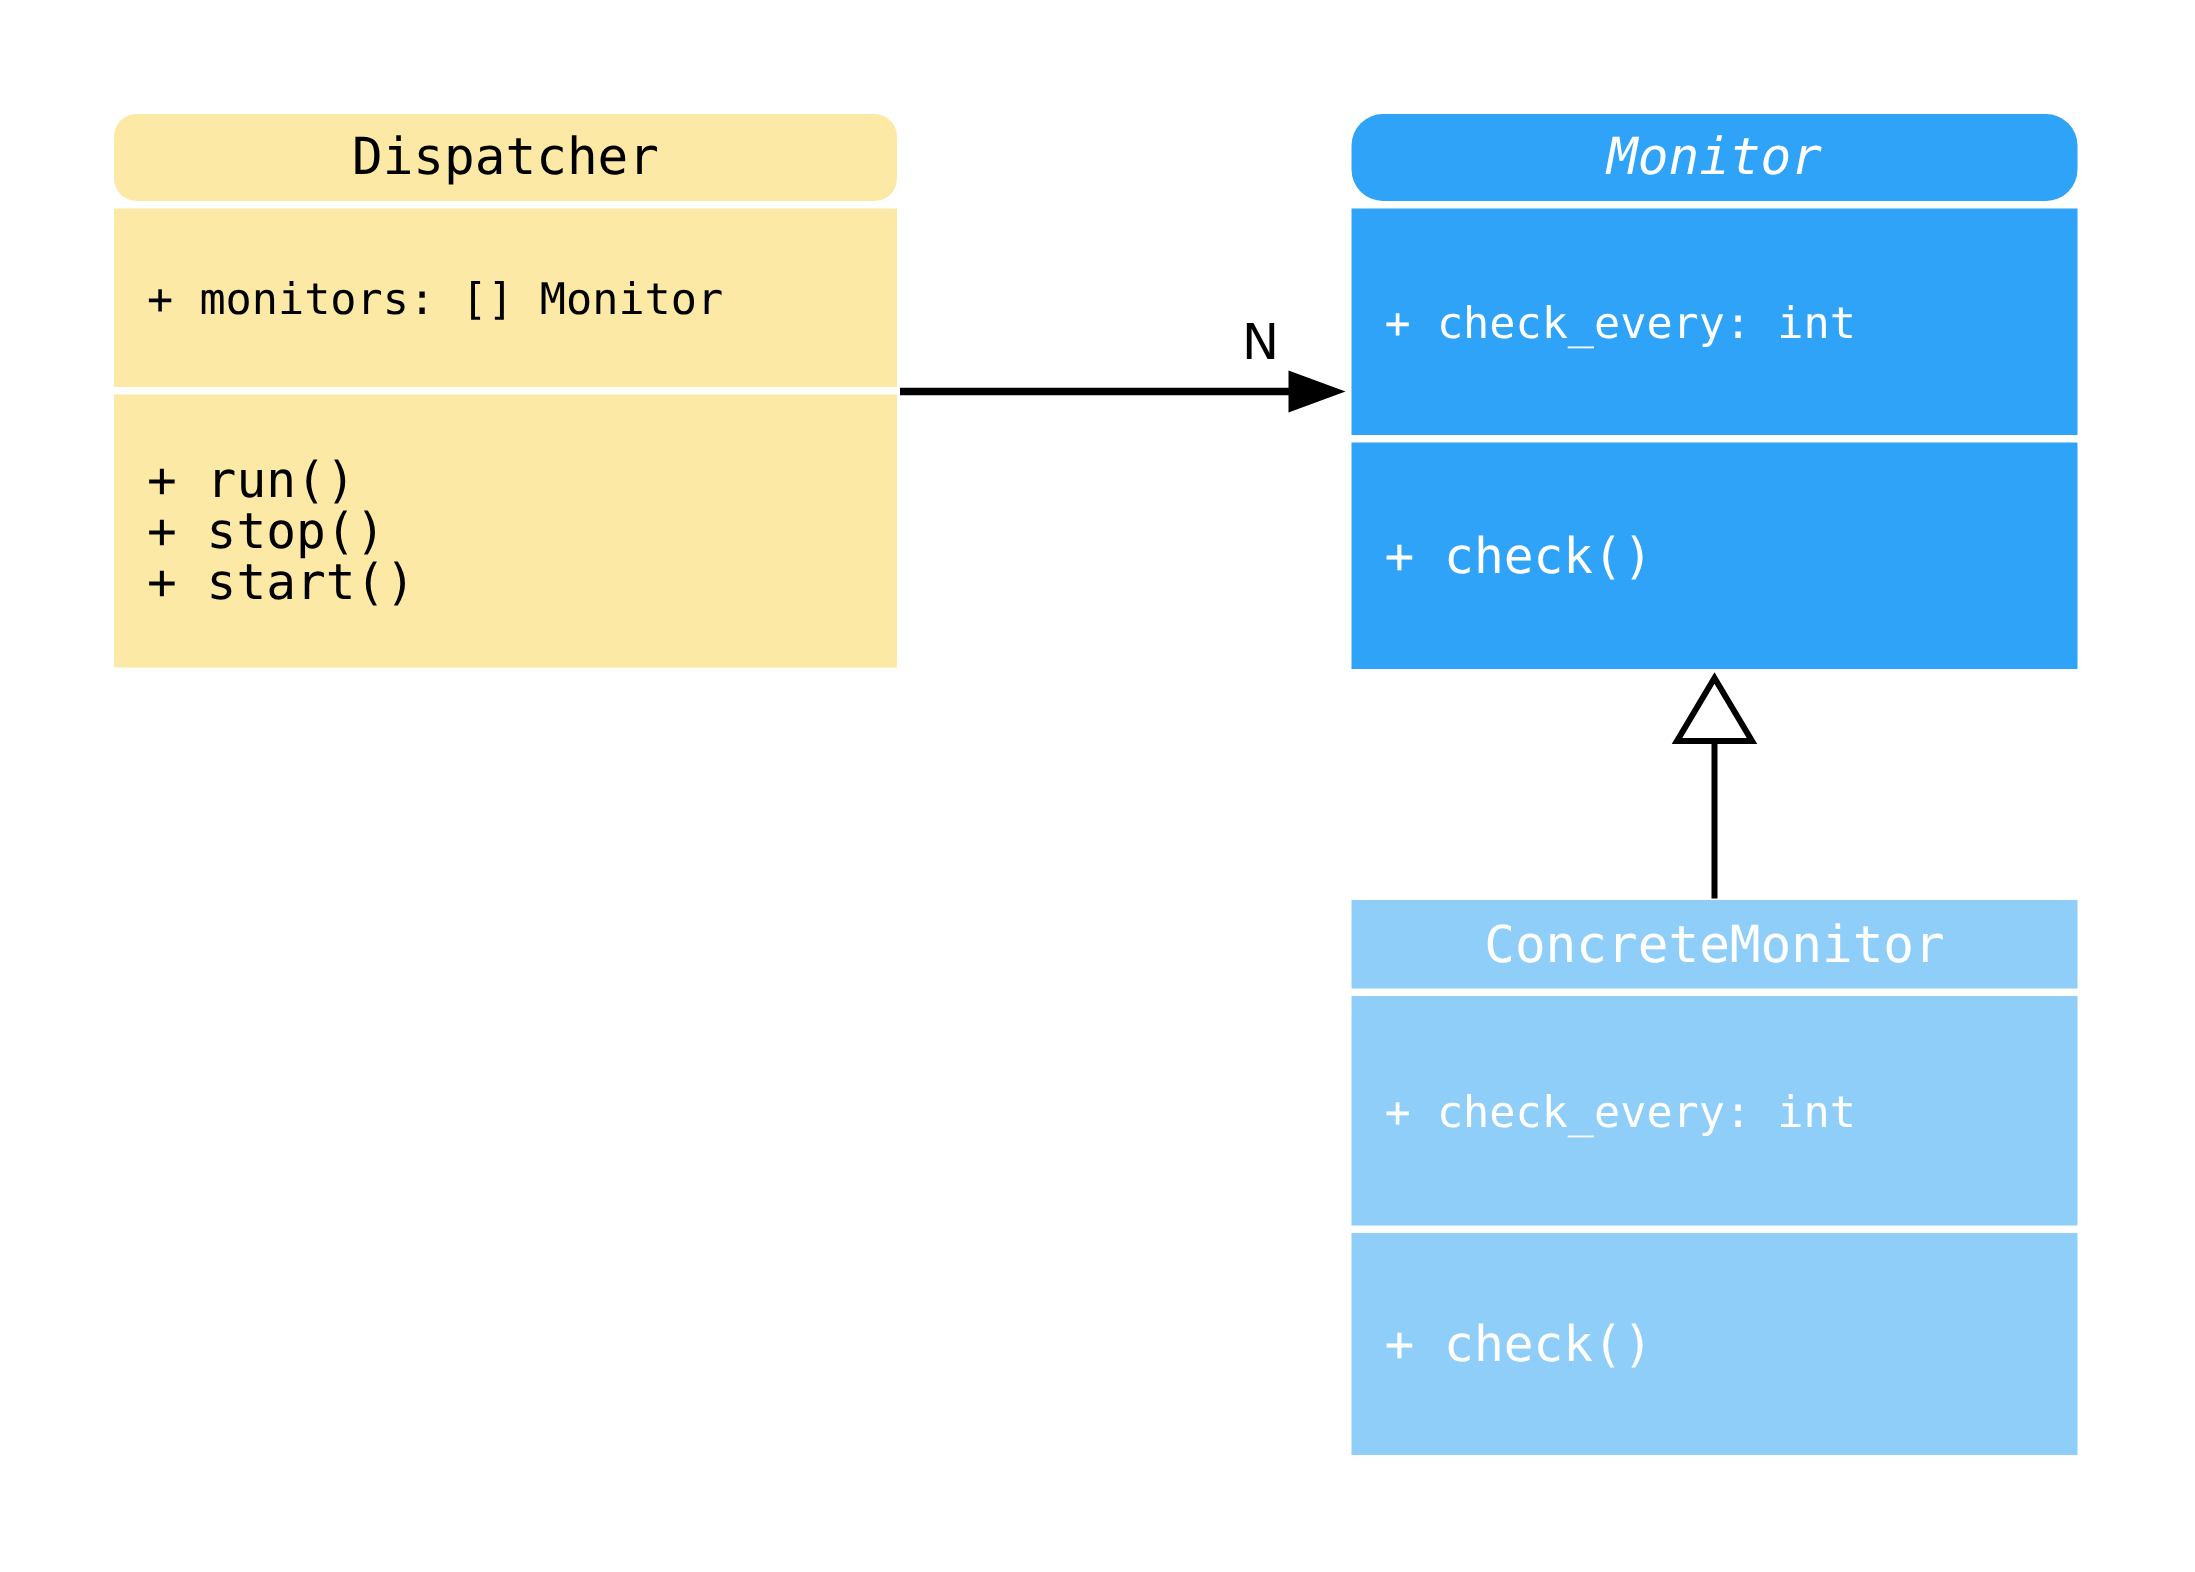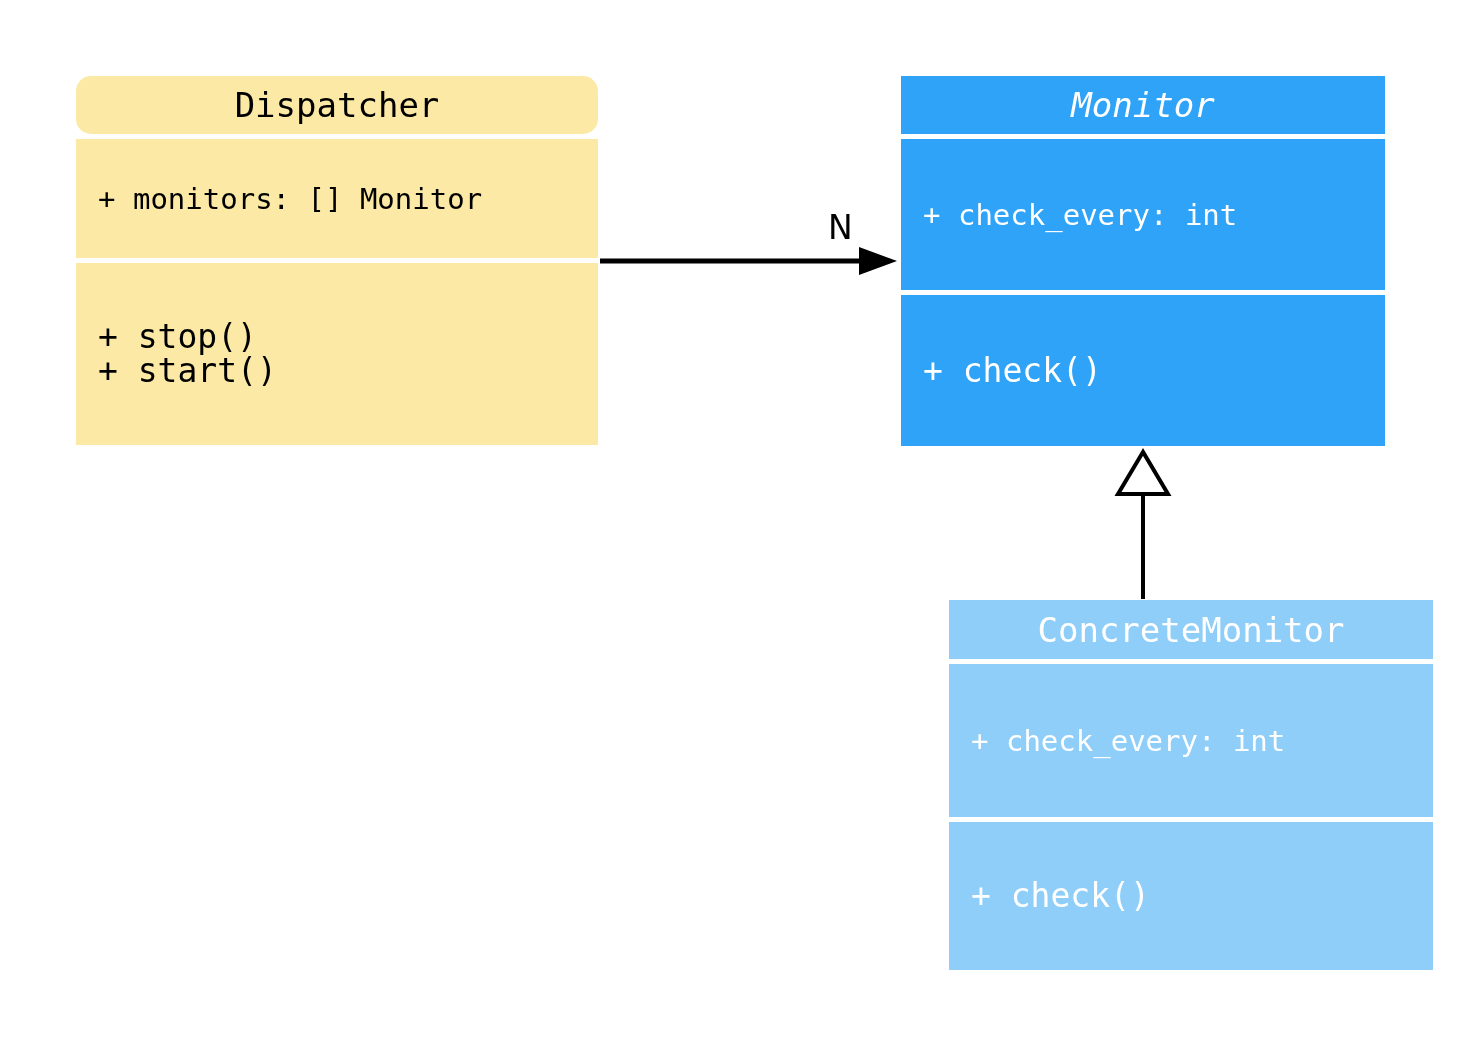--- a/index.html
+++ b/index.html
@@ -25,20 +25,21 @@
     box-sizing: border-box;
   }
   .title-section {
     display: flex;
     align-items: center;
     justify-content: center;
     font-size: 34px;
   }
   .title-section.italic {
     font-style: italic;
+    border-radius: 21px;
   }
   .attr-section {
     display: flex;
     flex-direction: column;
     justify-content: center;
     padding-left: 22px;
     font-size: 29px;
   }
   .method-section {
     display: flex;
@@ -88,36 +89,37 @@
 <body>
 
 <div class="canvas">
 
   <div class="class-box" id="box-dispatcher" style="color: rgb(0, 0, 0);">
     <div class="section title-section" style="background: rgb(251, 233, 165); border-radius: 15px;">Dispatcher</div>
     <div class="section attr-section" style="background: rgb(251, 233, 165);">
       <div class="member-line">+ monitors: [] Monitor</div>
     </div>
     <div class="section method-section" style="background: rgb(251, 233, 165);">
+      <div class="member-line">+ run()</div>
       <div class="member-line">+ stop()</div>
       <div class="member-line">+ start()</div>
     </div>
   </div>
 
   <div class="class-box" id="box-monitor" style="color: rgb(255, 255, 255);">
     <div class="section title-section italic" style="background: rgb(46, 163, 247);">Monitor</div>
     <div class="section attr-section" style="background: rgb(46, 163, 247);">
       <div class="member-line">+ check_every: int</div>
     </div>
     <div class="section method-section" style="background: rgb(46, 163, 247);">
       <div class="member-line">+ check()</div>
     </div>
   </div>
 
-  <div class="class-box" id="box-concrete-monitor" style="color: rgb(255, 255, 255); margin-left: 48px;">
+  <div class="class-box" id="box-concrete-monitor" style="color: rgb(255, 255, 255);">
     <div class="section title-section" style="background: rgb(143, 206, 249);">ConcreteMonitor</div>
     <div class="section attr-section" style="background: rgb(143, 206, 249);">
       <div class="member-line">+ check_every: int</div>
     </div>
     <div class="section method-section" style="background: rgb(143, 206, 249);">
       <div class="member-line">+ check()</div>
     </div>
   </div>
 
   <svg class="edge-layer" viewBox="0 0 1463 1048" xmlns="http://www.w3.org/2000/svg">

